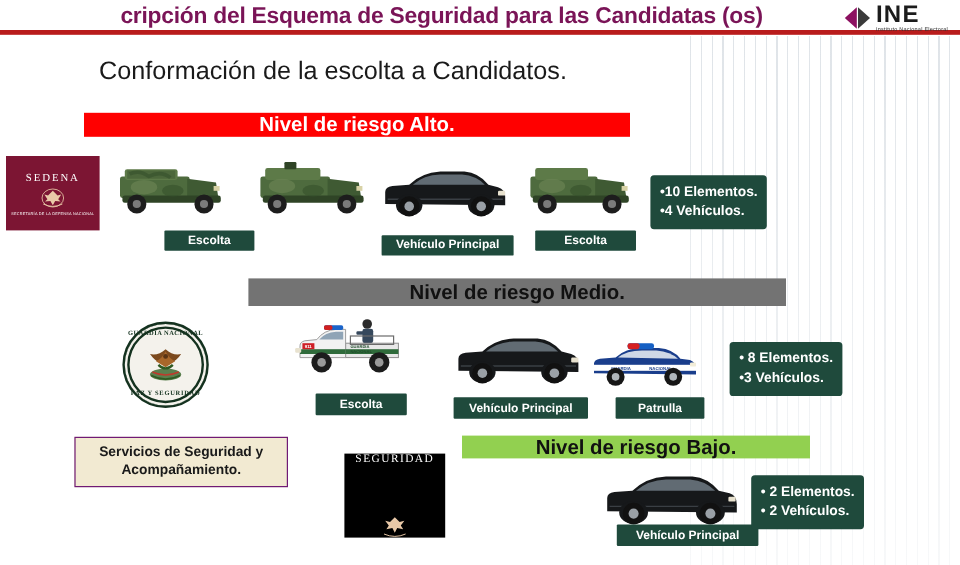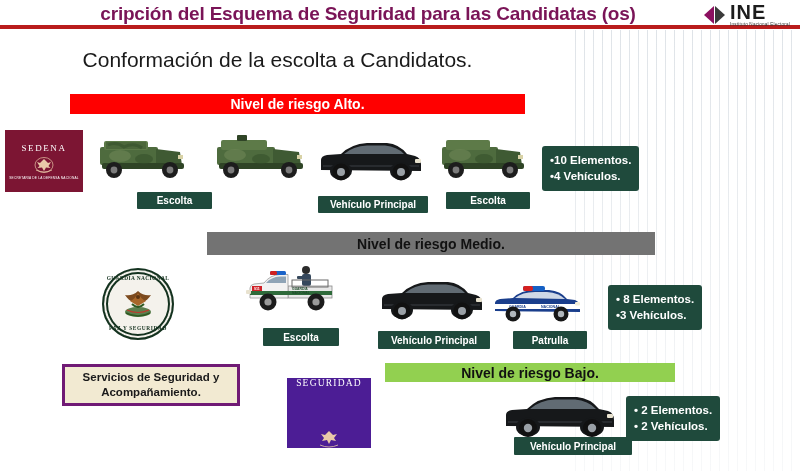--- a/index.html
+++ b/index.html
@@ -99,21 +99,21 @@
     font-size: 21px;
     color: #1a1a1a;
     white-space: nowrap;
     padding-left: 35px;
   }
 
   
   .banner {
     position: absolute;
     display: flex; align-items: center; justify-content: center;
-    font-size: 14px;
+    font-size: 17px;
     font-weight: bold;
     text-align: center;
   }
   .banner-alto {
     left: 70px; top: 94px; width: 455px; height: 20px;
     background: #ff0000; color: #ffffff;
   }
   .banner-medio {
     left: 207px; top: 232px; width: 448px; height: 23px;
     background: #737373; color: #111111;
@@ -168,21 +168,21 @@
   }
   .sedena-card .sd-sub {
     font-size: 3.2px; line-height: 1.25; text-align: center; letter-spacing: .2px;
   }
 
   
   .seguridad-card {
     position: absolute;
     left: 287px; top: 378px;
     width: 84px; height: 70px;
-    background: #4c1d95;
+    background: #000000;
     display: flex; flex-direction: column;
     align-items: center; justify-content: center;
     color: #ffffff;
     gap: 36px;
   }
   .seguridad-card .sg-title {
     font-size: 9.5px; letter-spacing: 1.2px; font-family: "Liberation Serif", serif;
   }
   .seguridad-card .sg-eagle {
     width: 24px; height: 21px; margin-top: 4px; position: relative;
@@ -218,21 +218,21 @@
     position: absolute; left: 26px; top: 18px;
     width: 36px; height: 34px;
   }
 
   
   .servicios-box {
     position: absolute;
     left: 62px; top: 364px;
     width: 178px; height: 42px;
     background: #f2ead2;
-    border: 3px solid #701a75;
+    border: 1px solid #701a75;
     color: #1a1a1a;
     font-size: 11.5px;
     font-weight: bold;
     display: flex; align-items: center; justify-content: center;
     text-align: center;
     line-height: 1.3;
     padding: 0 6px;
   }
 
   

